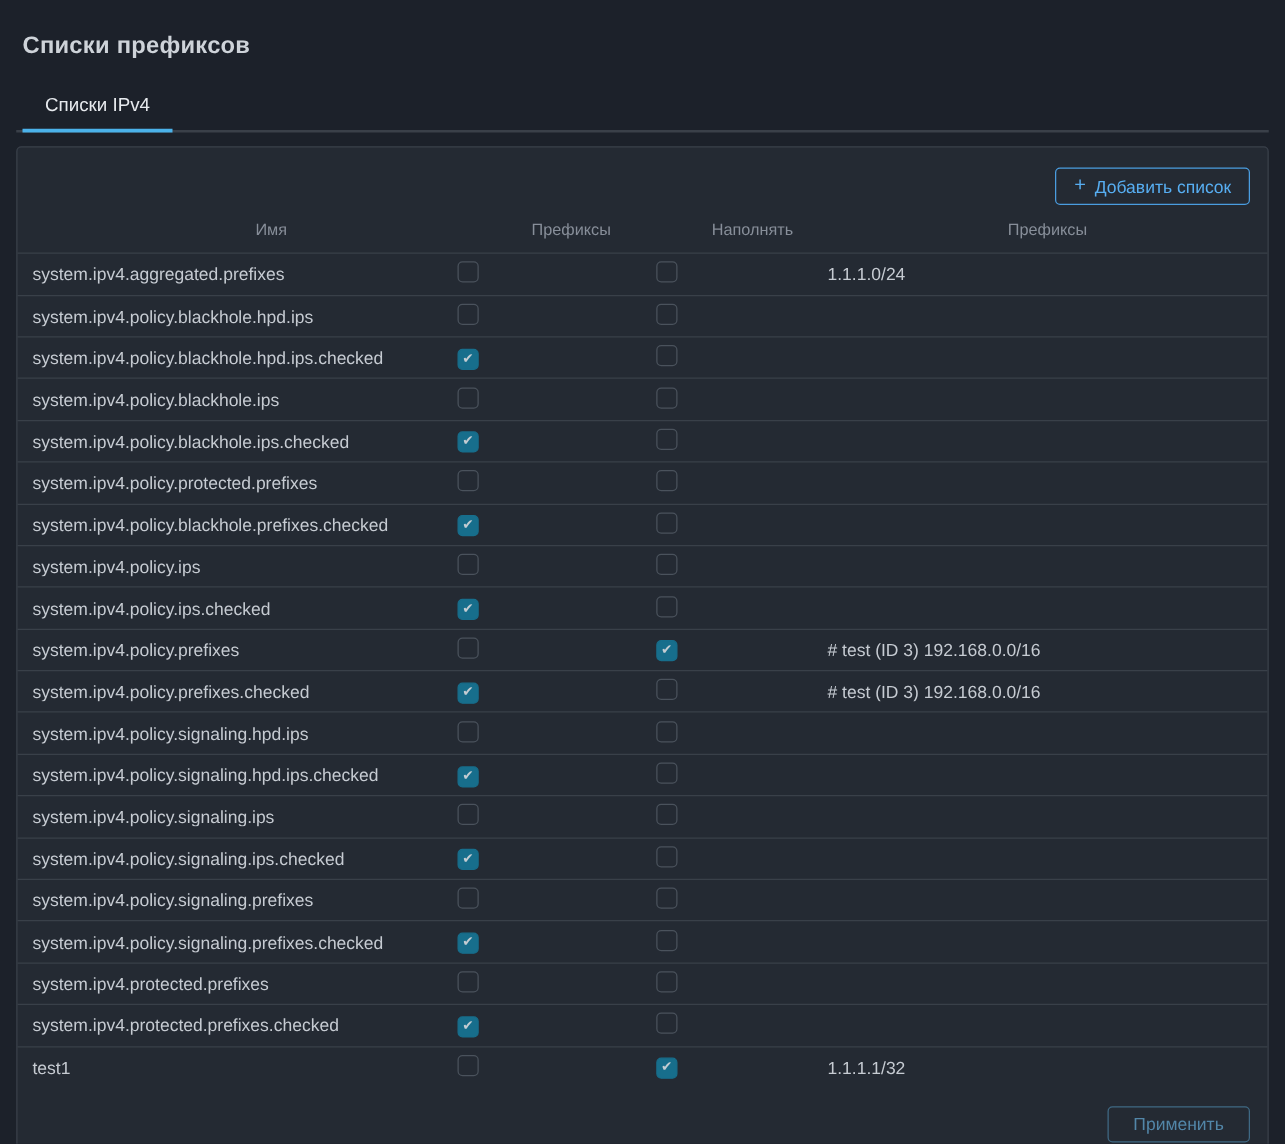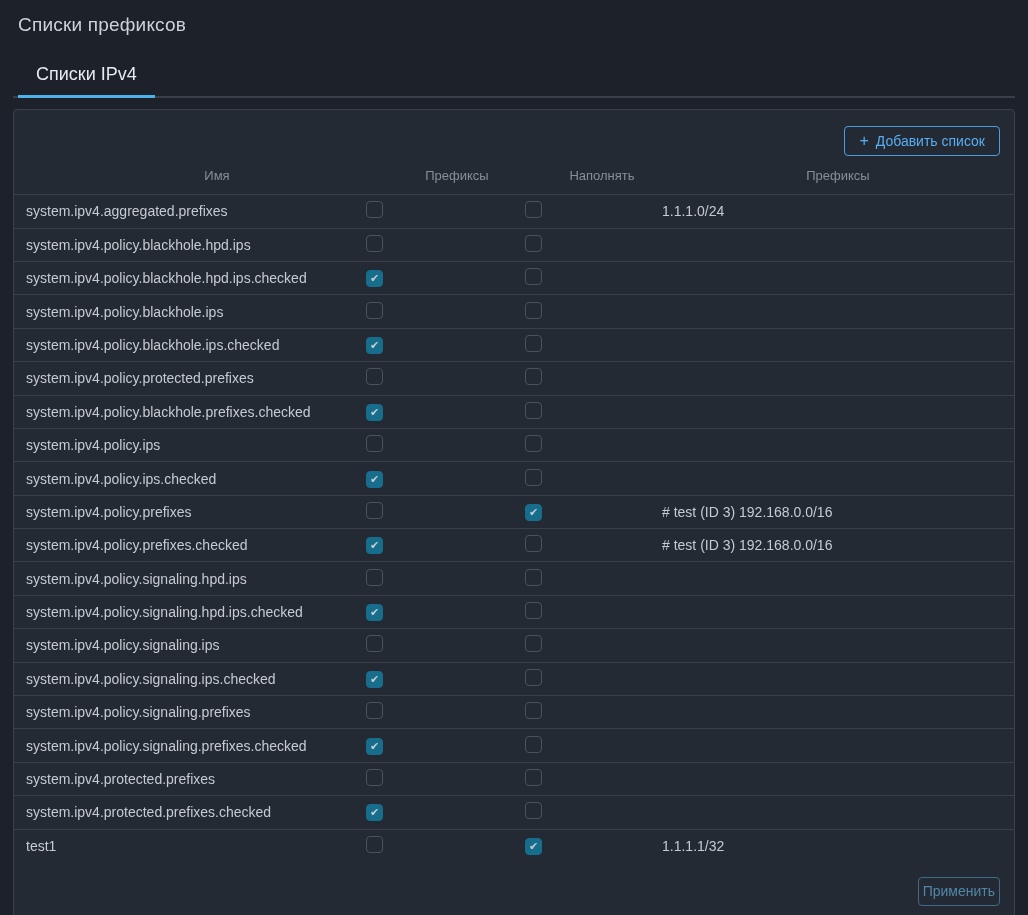--- a/index.html
+++ b/index.html
@@ -5,30 +5,30 @@
   * { box-sizing: border-box; margin: 0; padding: 0; }
   html, body { background: #1c212a; }
   body {
     width: 1028px; height: 915px;
     font-family: "Liberation Sans", "DejaVu Sans", sans-serif;
     color: #c6cbd2;
     overflow: hidden;
   }
   .page { padding: 12px 13px 0 13px; }
   .page-title {
-    color: #ced3d9; font-size: 19px; font-weight: normal;
-    margin: 2px 0 20px 5px; letter-spacing: 0.2px;
+    color: #ced3d9; font-size: 19px; font-weight: bold;
+    margin: 14px 0 20px 5px; letter-spacing: 0.2px;
   }
   
   .tabs {
     display: flex; border-bottom: 2px solid #3a4049;
     padding-left: 5px;
   }
   .tab {
-    font-size: 18px; color: #7e858f;
+    font-size: 15px; color: #7e858f;
     padding: 8px 18px 10px 18px;
     cursor: pointer; position: relative;
     margin-bottom: -2px;
   }
   .tab.active {
     color: #e7eaee;
     border-bottom: 3px solid #4bb2ea;
   }
   
   .panel {
@@ -52,21 +52,21 @@
     font-size: 14px;
     padding: 5px 14px;
     cursor: pointer;
     display: inline-flex; align-items: center; gap: 7px;
     line-height: 1.2;
   }
   .btn .plus { font-size: 16px; font-weight: 400; margin-top: -1px; }
   .btn-apply {
     border-color: #3f6984;
     color: #5286a8;
-    padding: 5px 4px;
+    padding: 5px 20px;
   }
   
   .thead {
     display: flex; align-items: center;
     height: 38px;
     color: #878e99; font-size: 13px; text-align: center;
   }
   .tbody { }
   .trow {
     display: flex; align-items: center;

